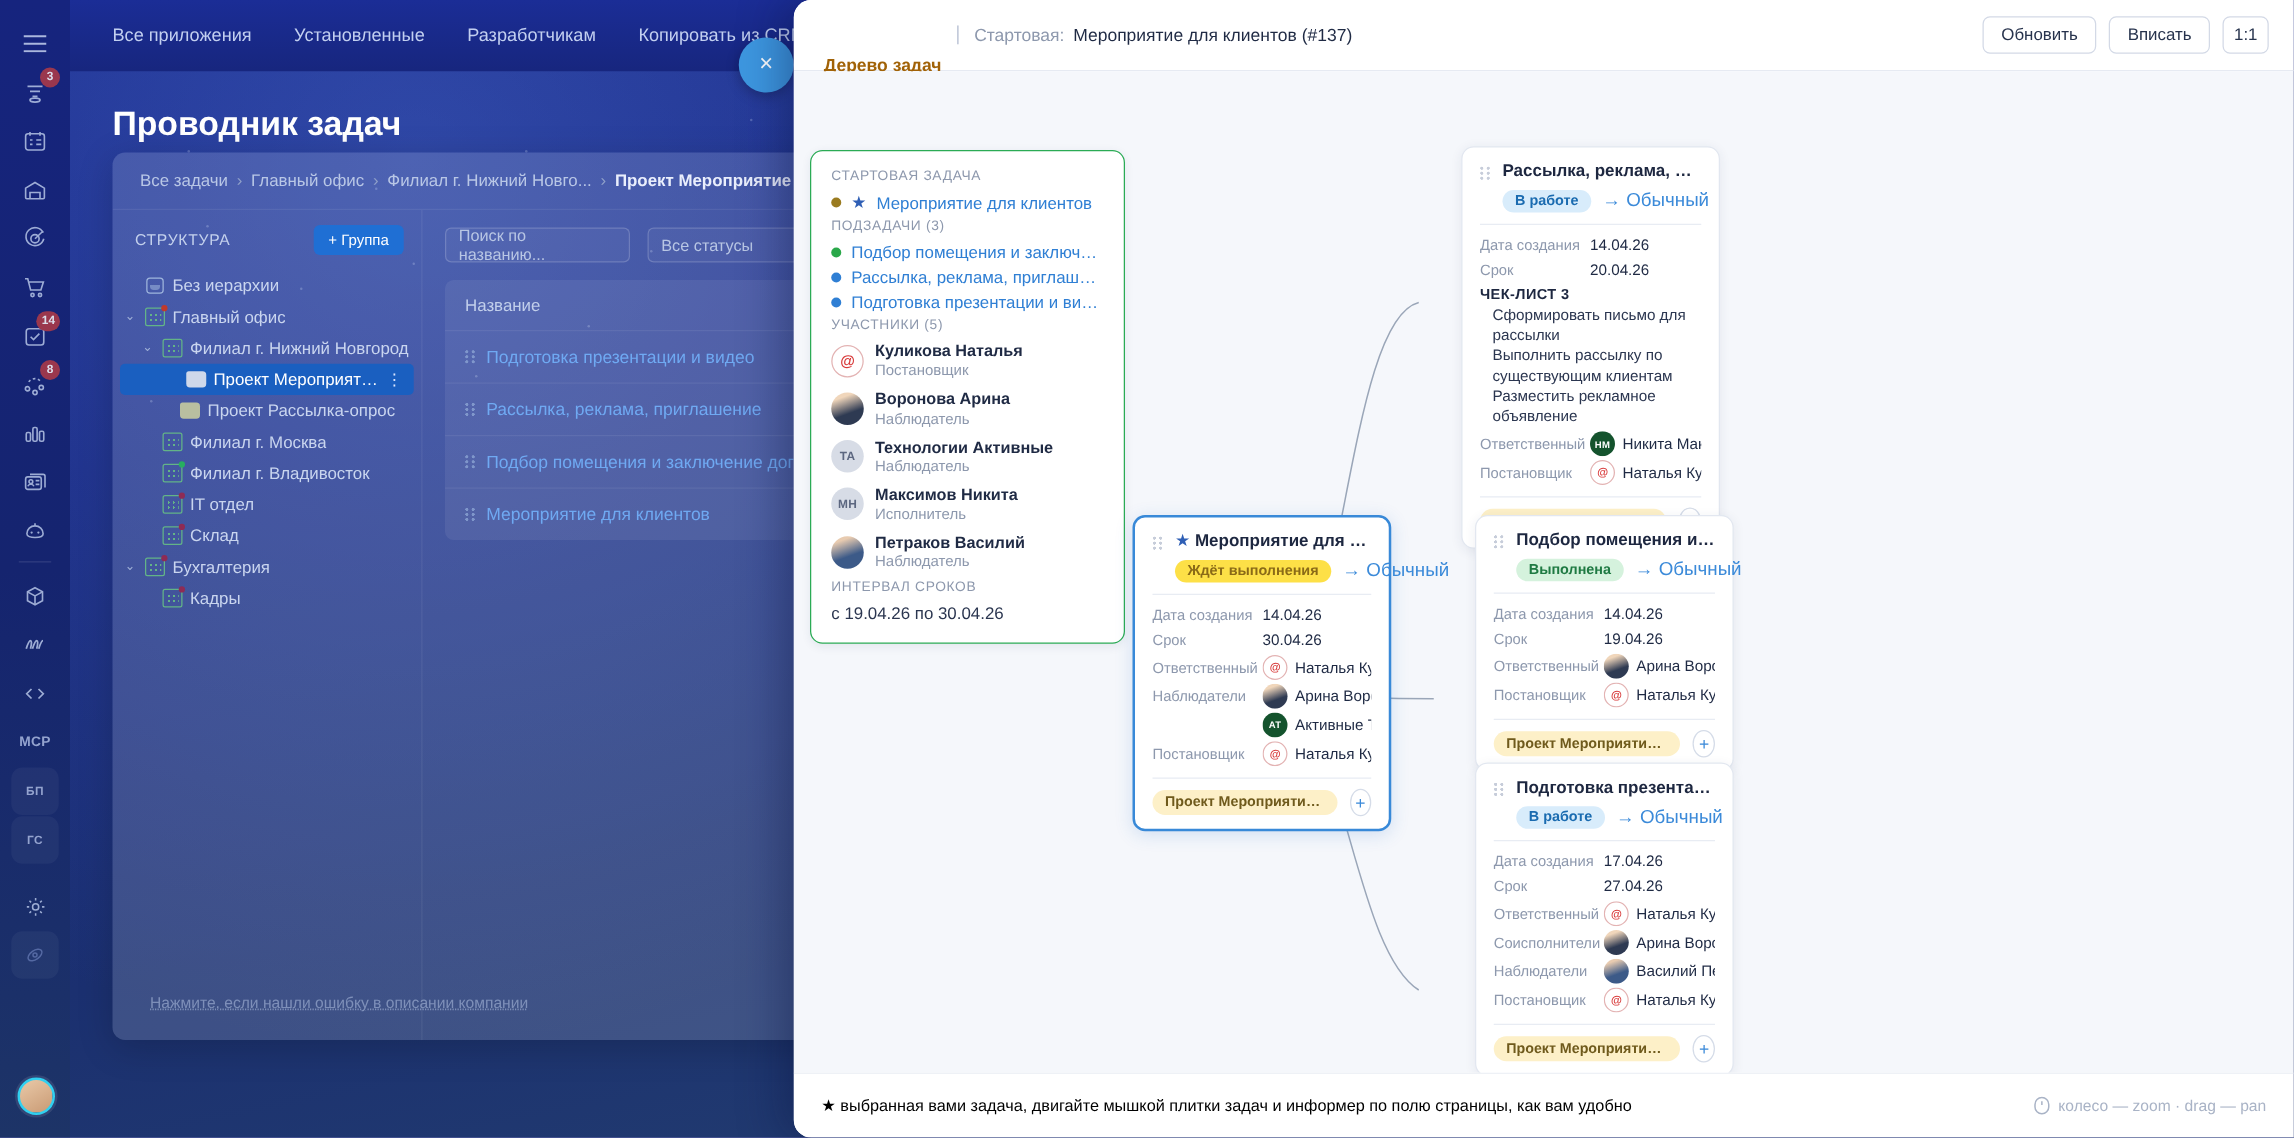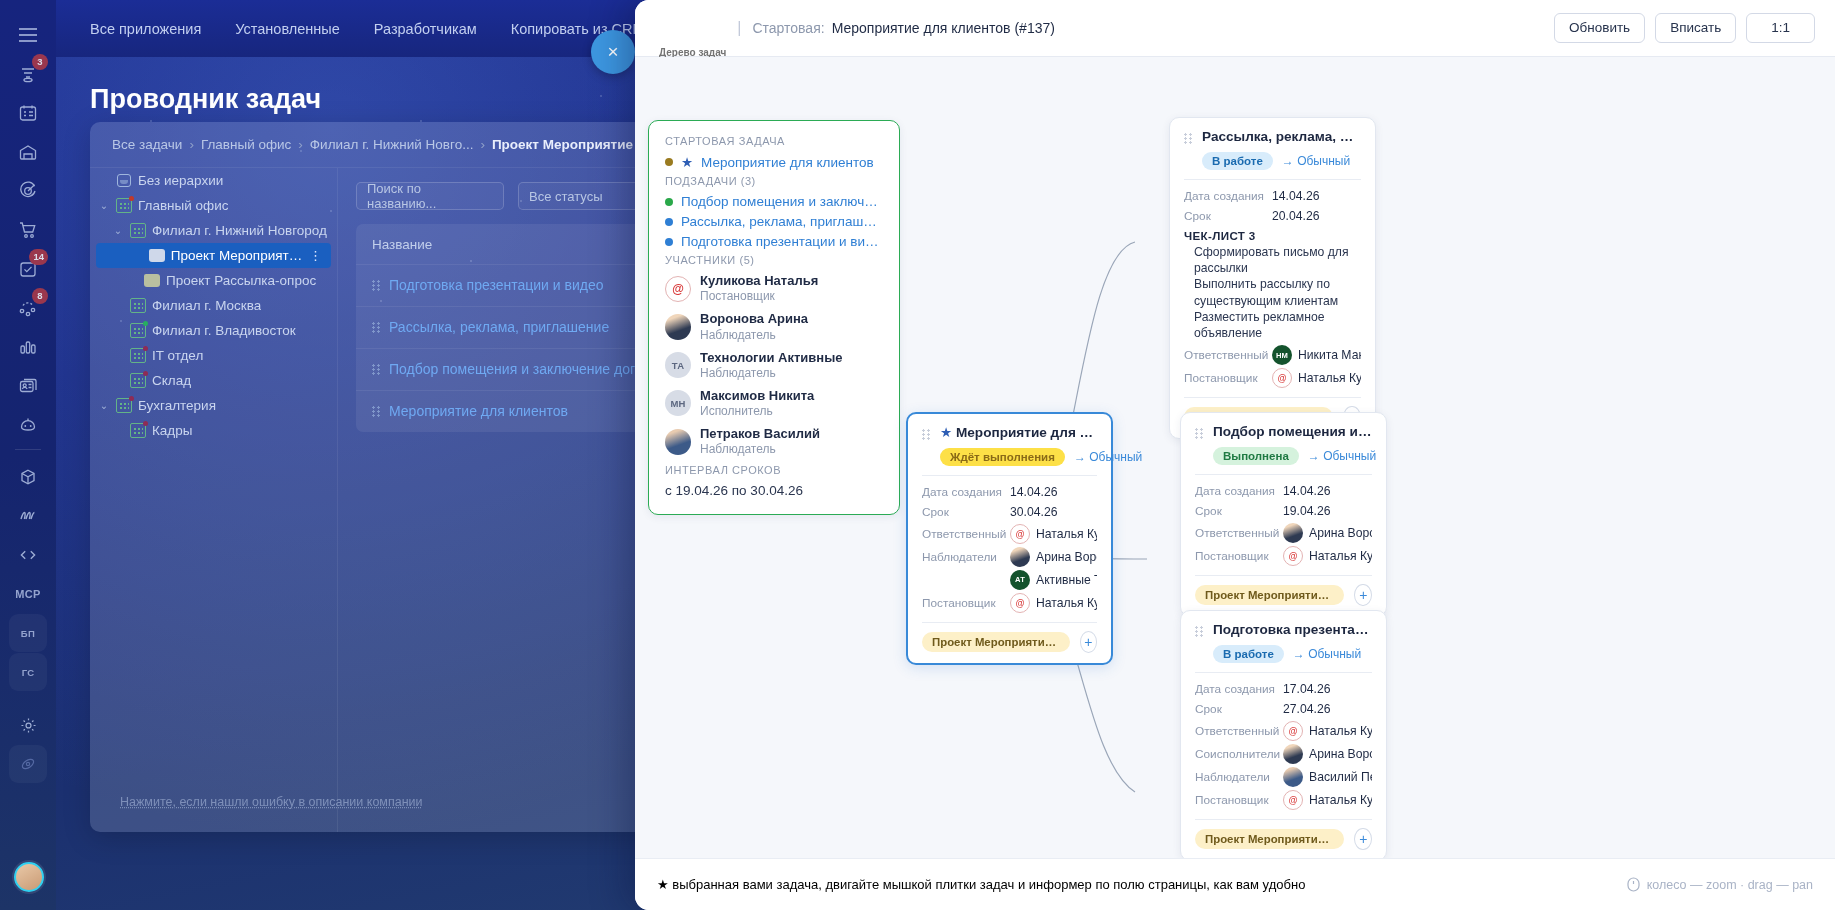--- a/index.html
+++ b/index.html
@@ -170,30 +170,30 @@
   .modal {
     position: absolute; left: 635px; top: 0; width: 1200px; height: 910px;
     background: #ffffff; border-radius: 14px 0 0 14px;
     box-shadow: -10px 0 34px rgba(8,18,60,.35);
     display: flex; flex-direction: column; overflow: hidden;
   }
   .modal-head {
     height: 57px; flex: 0 0 57px; display: flex; align-items: center;
     padding: 0 20px 0 24px; border-bottom: 1px solid #e6eaf2; background: #fff;
   }
-  .m-title { font-size: 10px; font-weight: 700; color: #737373; margin-top: 48px; }
+  .m-title { font-size: 14px; font-weight: 700; color: #a16207; margin-top: 48px; }
   .m-div { margin: 0 11px; color: #c3cada; }
   .m-sub-lbl { font-size: 14px; color: #8d98ad; }
   .m-sub-val { font-size: 14px; color: #1f2a44; margin-left: 7px; }
   .m-actions { margin-left: auto; display: flex; gap: 10px; }
   .m-btn {
     border: 1px solid #d3d9e6; border-radius: 6px; background: #fff;
     font-size: 13.5px; color: #27334d; padding: 6px 14px; line-height: 1.2;
   }
-  .m-btn.sq { padding: 6px 24px; }
+  .m-btn.sq { padding: 6px 8px; }
 
   .canvas { position: relative; flex: 1; background: #f5f7fb; overflow: hidden; }
   .canvas-svg { position: absolute; inset: 0; width: 100%; height: 100%; }
 
   
   .informer {
     position: absolute; left: 13px; top: 63px; width: 252px;
     background: #fff; border: 1.5px solid #2bab55; border-radius: 10px;
     padding: 14px 16px 16px;
     box-shadow: 0 2px 8px rgba(30,50,90,.08);
@@ -238,21 +238,21 @@
       radial-gradient(circle at 6.5px 5.5px, #9aa6bd 1.1px, transparent 1.4px),
       radial-gradient(circle at 1.5px 9.5px, #9aa6bd 1.1px, transparent 1.4px),
       radial-gradient(circle at 6.5px 9.5px, #9aa6bd 1.1px, transparent 1.4px);
   }
   .card-title { font-size: 13.6px; font-weight: 700; color: #1d2740; line-height: 1.25; white-space: nowrap; overflow: hidden; text-overflow: ellipsis; }
   .card-meta { display: flex; align-items: center; gap: 9px; margin: 6px 0 0 18px; }
   .badge { font-size: 11.5px; padding: 3px 10px; border-radius: 10px; font-weight: 600; white-space: nowrap; }
   .badge.wait { background: #fde047; color: #8a6a17; }
   .badge.work { background: #d8ecfb; color: #1a6bb0; }
   .badge.done { background: #d5f2dd; color: #1f7a43; }
-  .prio { font-size: 12px; color: #3b8ad9; white-space: nowrap; }
+  .prio { font-size: 15px; color: #3b8ad9; white-space: nowrap; }
   .hr { height: 1px; background: #e8ecf3; margin: 9px 0 8px; }
   .rows { display: flex; flex-direction: column; gap: 3px; }
   .row { display: flex; align-items: center; min-height: 17px; }
   .row .k { width: 88px; flex: 0 0 88px; font-size: 11.8px; color: #8d98ad; }
   .row .v { font-size: 12.2px; color: #1f2a44; display: flex; align-items: center; gap: 6px; white-space: nowrap; overflow: hidden; }
   .row .v .av { width: 20px; height: 20px; flex: 0 0 20px; font-size: 7.6px; }
   .row .v .av.logo { font-size: 9px; }
   .chk-h { font-size: 11.6px; font-weight: 700; color: #1d2740; letter-spacing: .35px; margin: 4px 0 2px; }
   .chk-i { font-size: 12.2px; color: #2b3650; padding-left: 10px; line-height: 1.33; }
   .card-foot { display: flex; align-items: center; gap: 10px; margin-top: 4px; }
@@ -441,20 +441,24 @@
         <span>Все задачи</span>
         <span class="sep">›</span>
         <span>Главный офис</span>
         <span class="sep">›</span>
         <span>Филиал г. Нижний Новго...</span>
         <span class="sep">›</span>
         <b>Проект Мероприятие д...</b>
       </div>
       <div class="bg-body">
         <div class="bg-struct">
+          <div class="bg-struct-head">
+            <span class="lbl">СТРУКТУРА</span>
+            <span class="btn-group">+ Группа</span>
+          </div>
           <div id="tree">
               <div class="tree-row" style="padding-left: 8px;">
                 <span class="chev"></span>
                 <span class="nodeico">
                   <span class="flat"></span>
                 </span>
                 <span style="white-space: nowrap; overflow: hidden; text-overflow: ellipsis;">Без иерархии</span>
               </div>
               <div class="tree-row" style="padding-left: 8px;">
                 <span class="chev">⌄</span>

